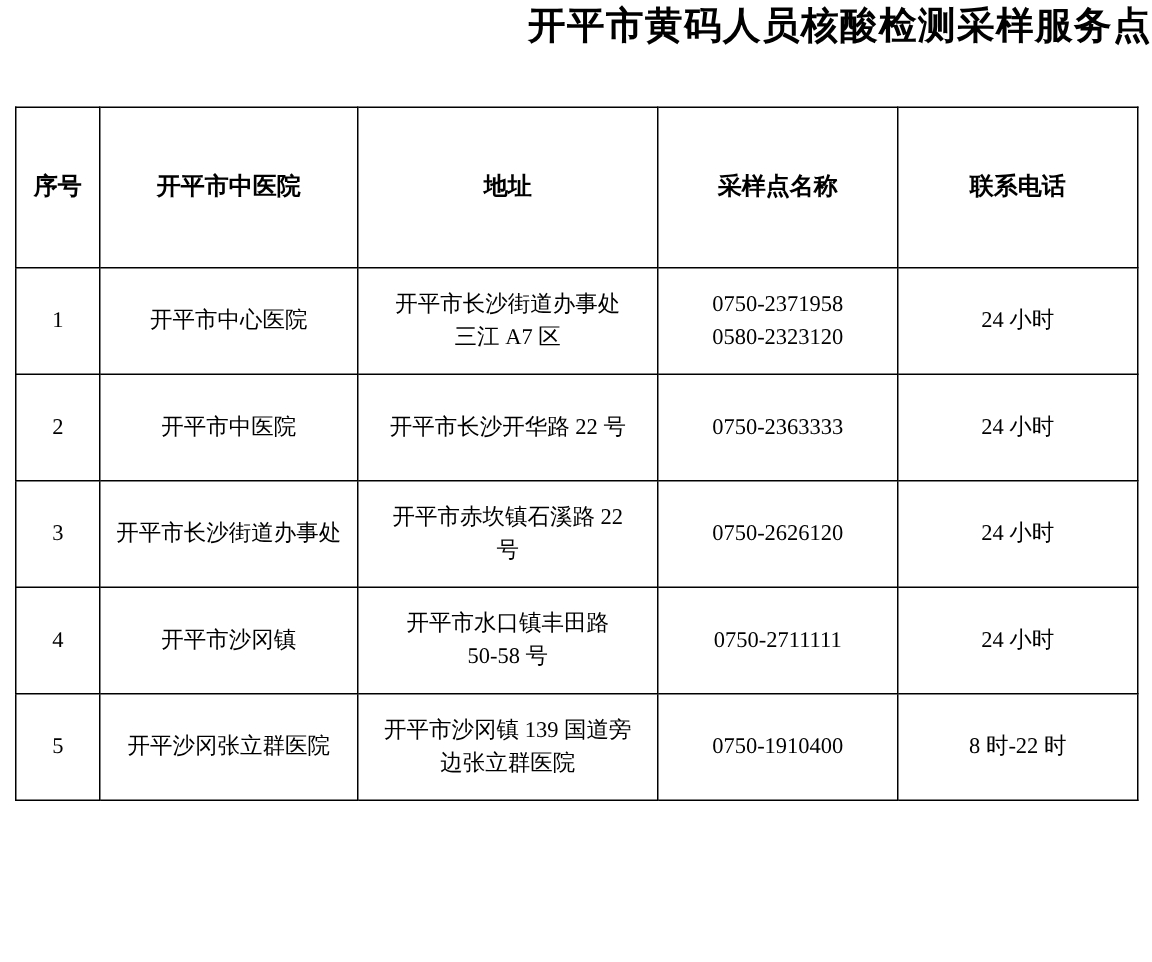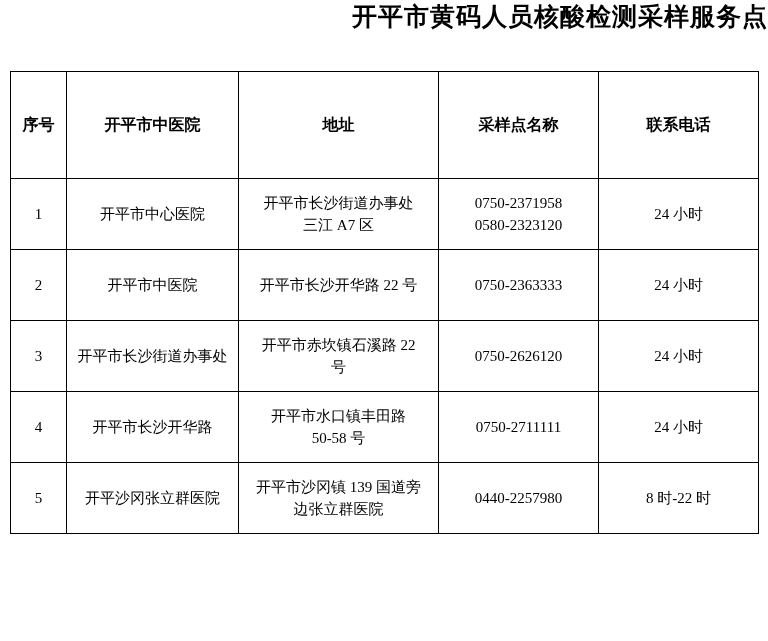--- a/index.html
+++ b/index.html
@@ -129,40 +129,40 @@
             <span>号</span>
           </td>
           <td class="cell-lines">
             <span>0750-2626120</span>
           </td>
           <td>24 小时</td>
         </tr>
 
         <tr>
           <td>4</td>
-          <td class="nowrap-cell">开平市长沙开华路</td>
+          <td class="nowrap-cell">开平市沙冈镇</td>
           <td class="cell-lines">
             <span>开平市水口镇丰田路</span>
             <span>50-58 号</span>
           </td>
           <td class="cell-lines">
             <span>0750-2711111</span>
           </td>
           <td>24 小时</td>
         </tr>
 
         <tr>
           <td>5</td>
           <td class="nowrap-cell">开平沙冈张立群医院</td>
           <td class="cell-lines">
             <span>开平市沙冈镇 139 国道旁</span>
             <span>边张立群医院</span>
           </td>
           <td class="cell-lines">
-            <span>0440-2257980</span>
+            <span>0750-1910400</span>
           </td>
           <td>8 时-22 时</td>
         </tr>
 
       </tbody>
     </table>
   </div>
 
 </div>
 

